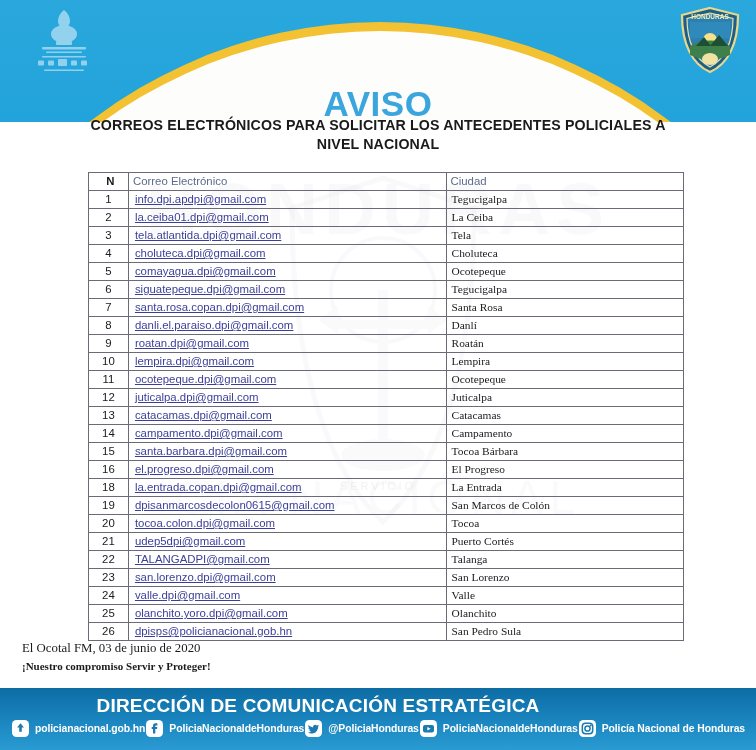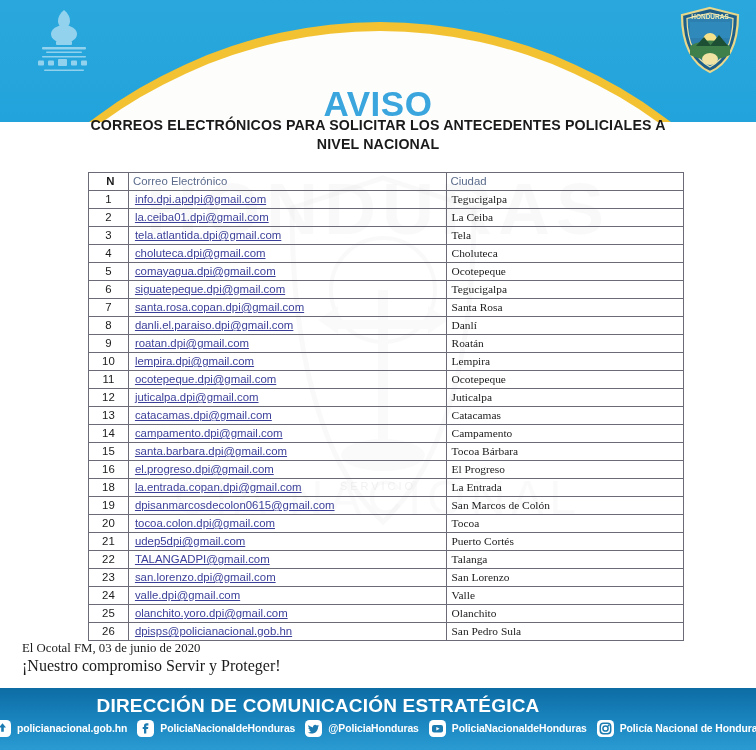--- a/index.html
+++ b/index.html
@@ -185,21 +185,21 @@
   .closing {
     position: absolute;
     left: 0; top: 640px;
     width: 640px;
     z-index: 6;
     font-family: "Liberation Serif", serif;
     color: #1b1b1b;
     margin-left: 22px;
   }
   .closing .l1 { font-size: 12.8px; line-height: 17px; }
-  .closing .l2 { font-size: 16px; font-weight: normal; line-height: 18px; }
+  .closing .l2 { font-size: 11px; font-weight: bold; line-height: 18px; }
 
   
   .footer {
     position: absolute;
     left: 0; top: 688px;
     width: 756px; height: 62px;
     background: linear-gradient(#0d6ca4, #1b86c0 55%, #2a9bd2);
     z-index: 7;
     overflow: hidden;
   }
@@ -213,21 +213,20 @@
     font-weight: bold;
     letter-spacing: .2px;
   }
   .social-row {
     position: absolute;
     left: 0; top: 31px;
     width: 756px;
     display: flex;
     align-items: center;
     justify-content: center;
-    gap: 9px;
   }
   .social {
     display: flex;
     align-items: center;
     gap: 5px;
   }
   .social .ic {
     width: 19px; height: 19px;
     flex: 0 0 19px;
     display: block;

